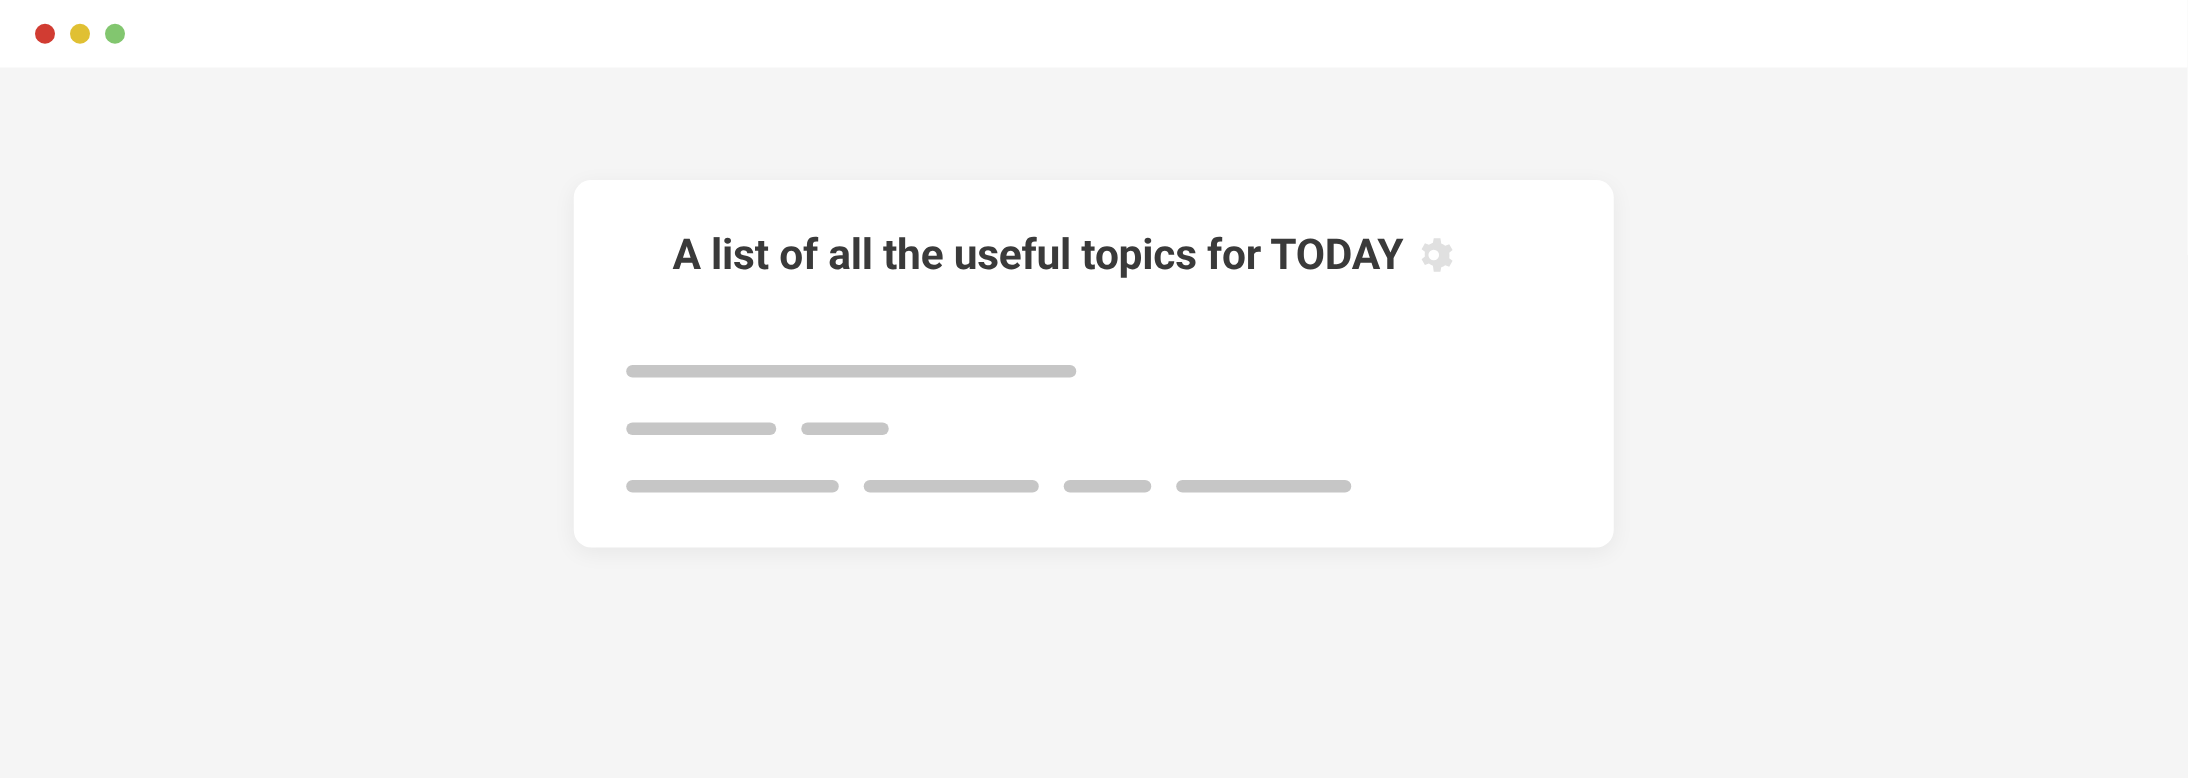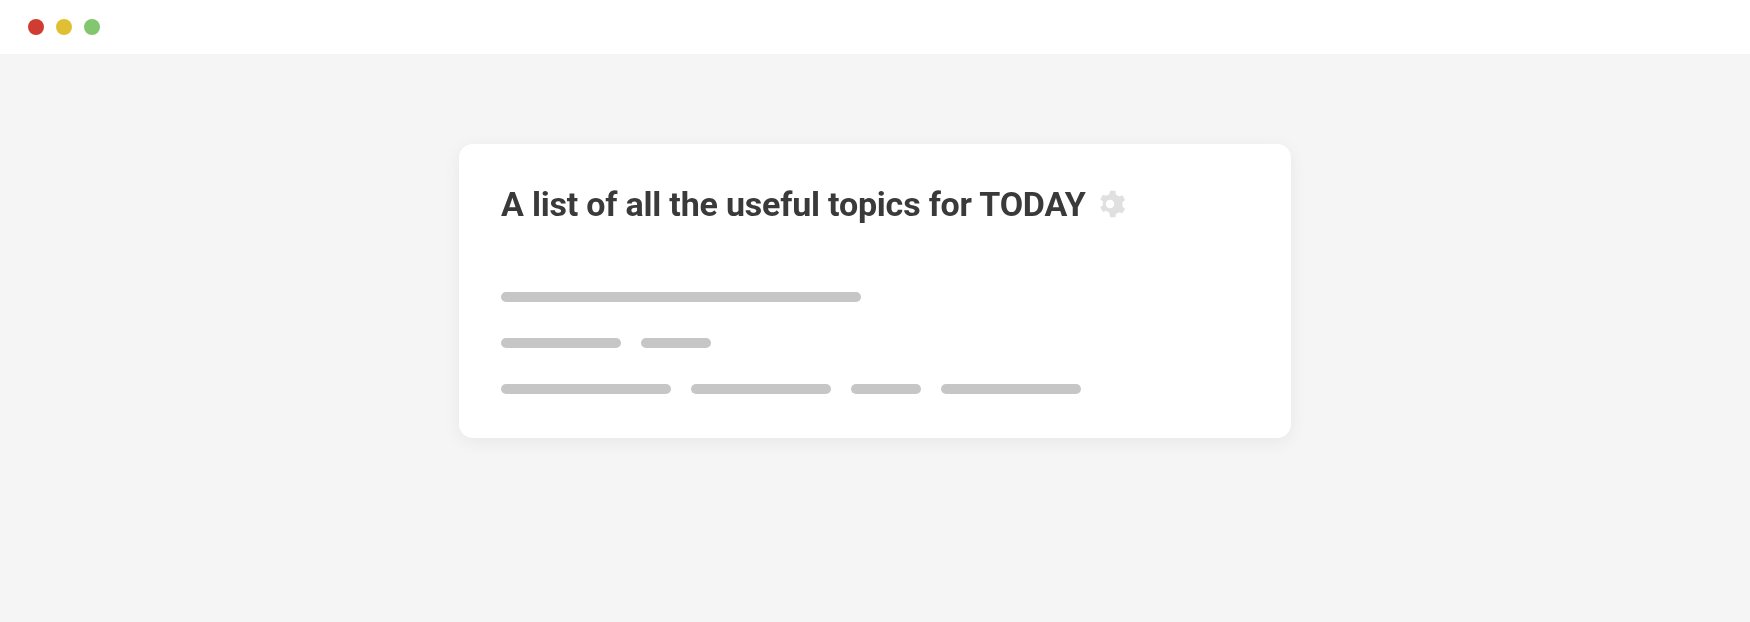--- a/index.html
+++ b/index.html
@@ -49,20 +49,21 @@
       background: #ffffff;
       border-radius: 14px;
       box-shadow: 0 4px 18px rgba(0,0,0,0.06);
       padding: 40px 42px 44px 42px;
       height: fit-content;
     }
     .card-header {
       display: flex;
       align-items: center;
       gap: 8px;
+      margin-left: 37px;
     }
     .card-title {
       font-size: 34px;
       font-weight: 700;
       color: #3a3a3a;
       letter-spacing: -0.2px;
     }
     .gear {
       width: 32px;
       height: 32px;

